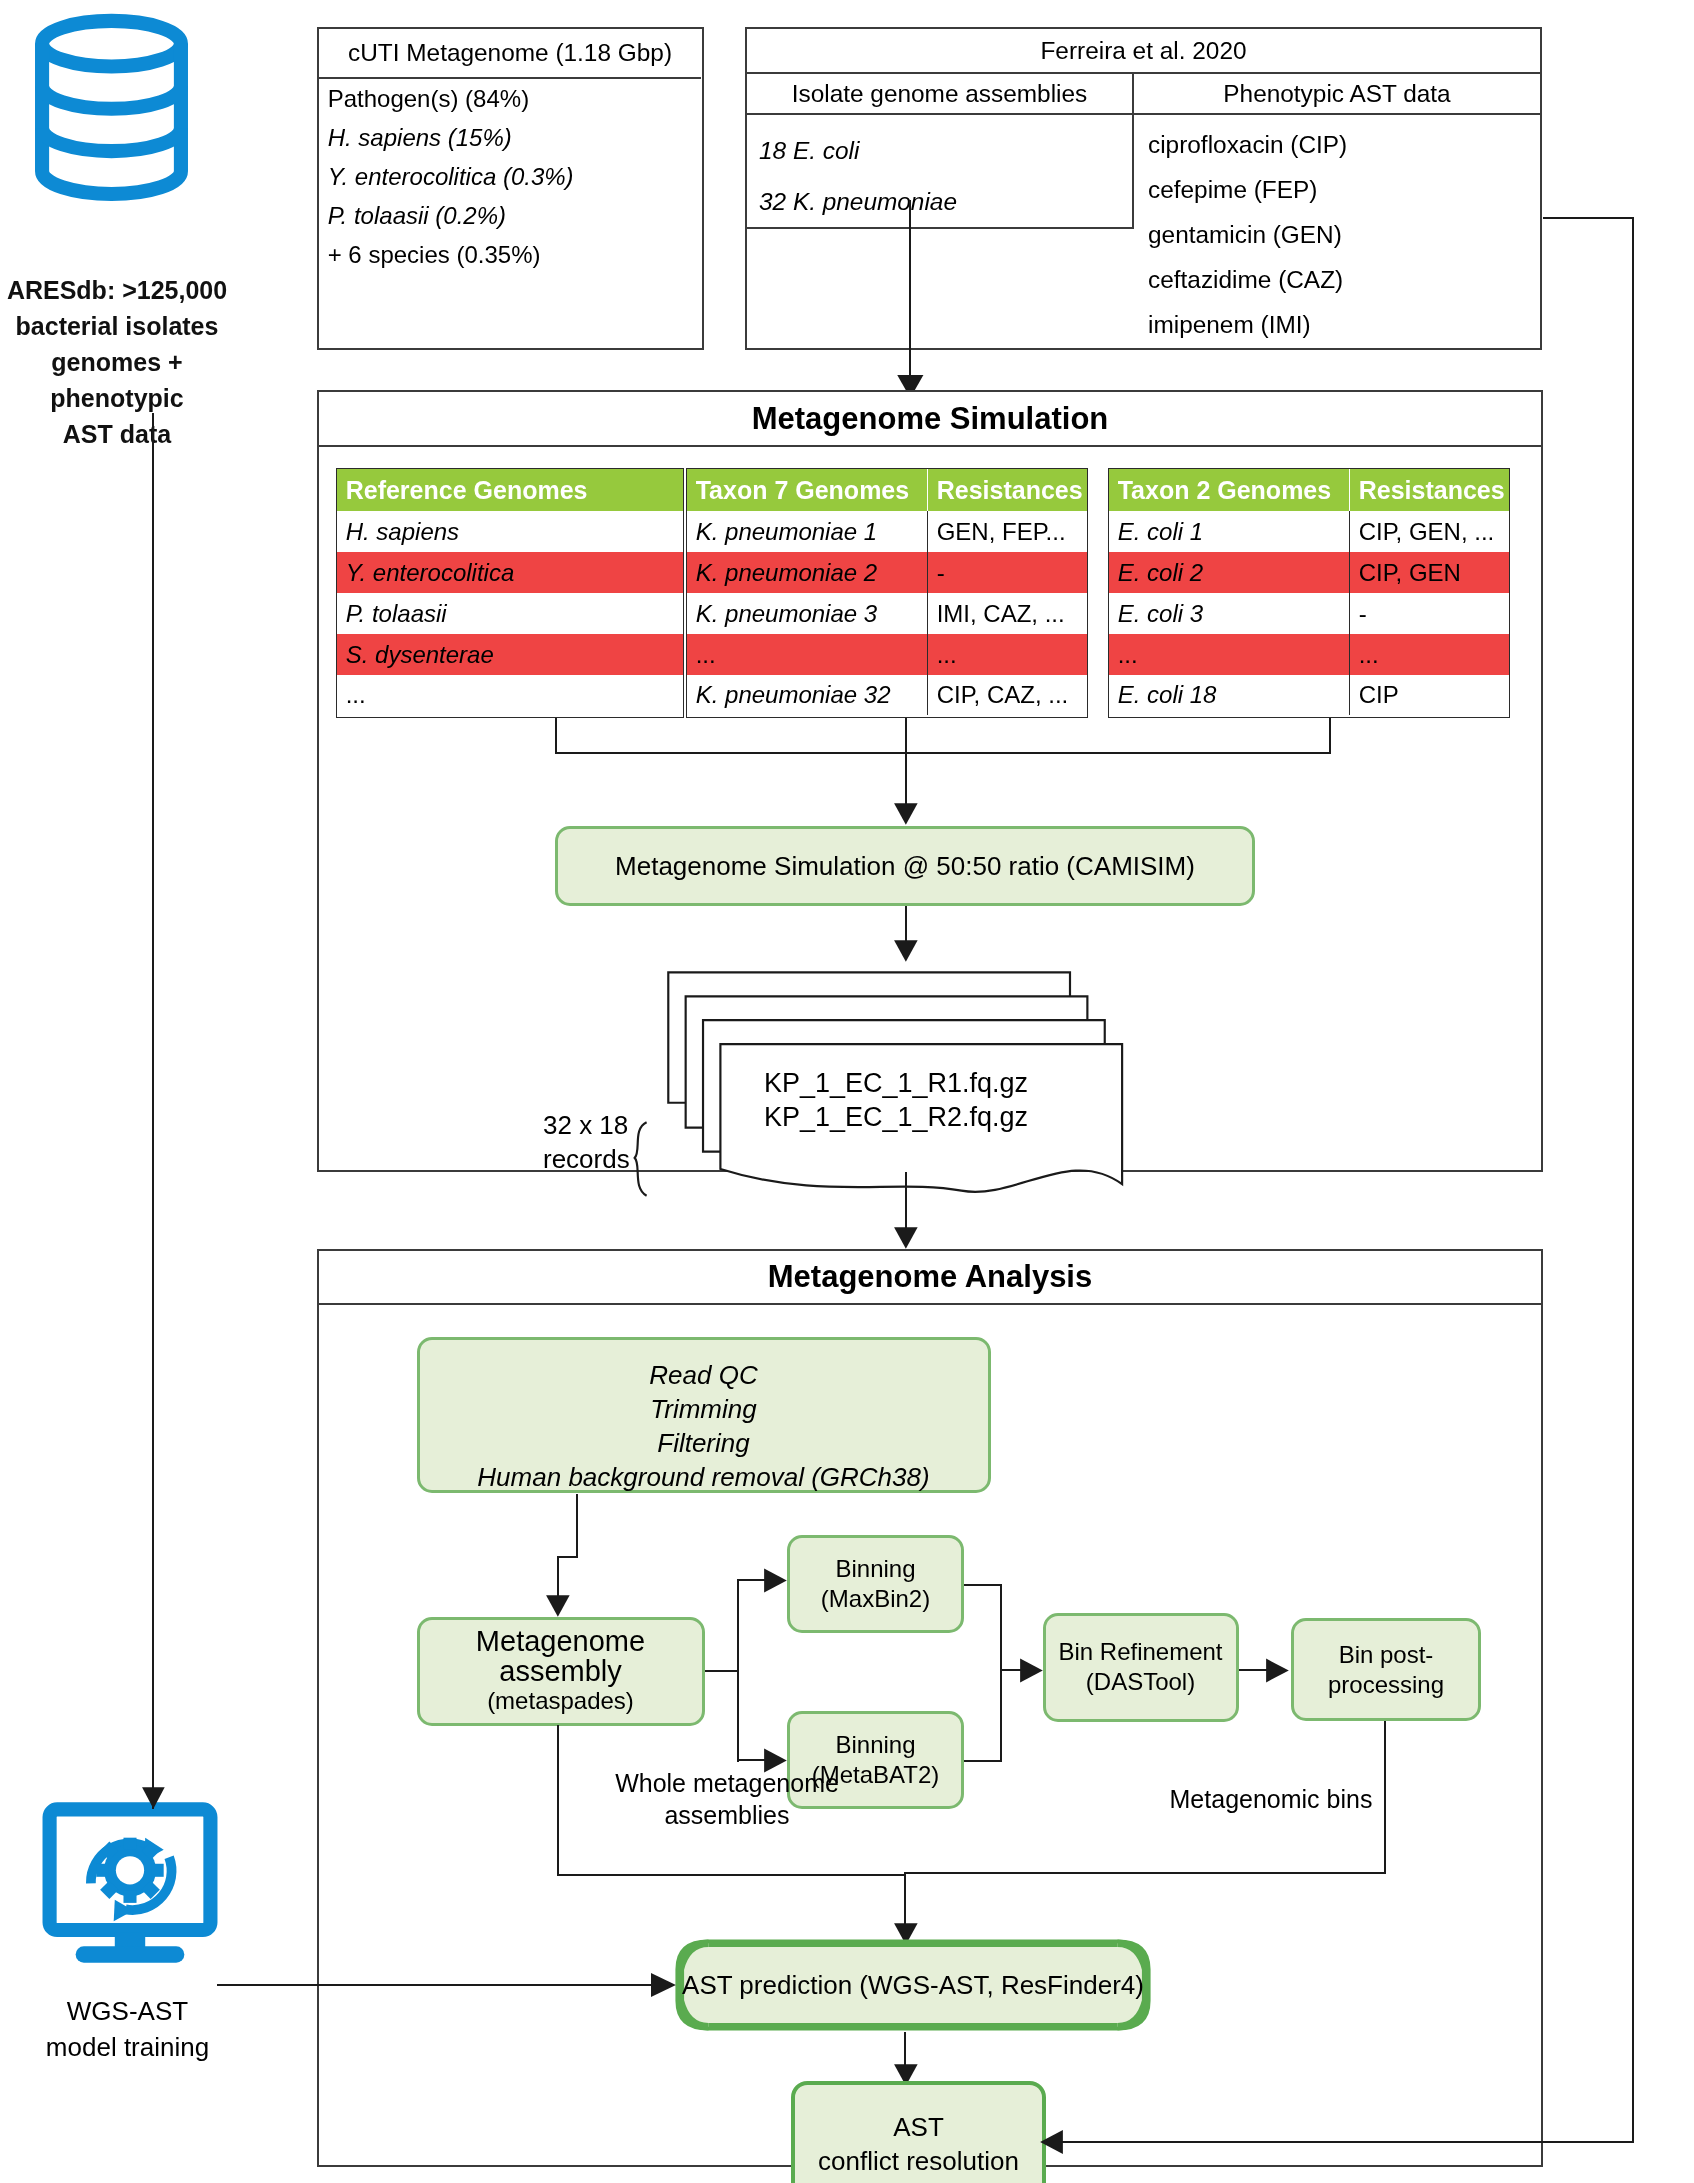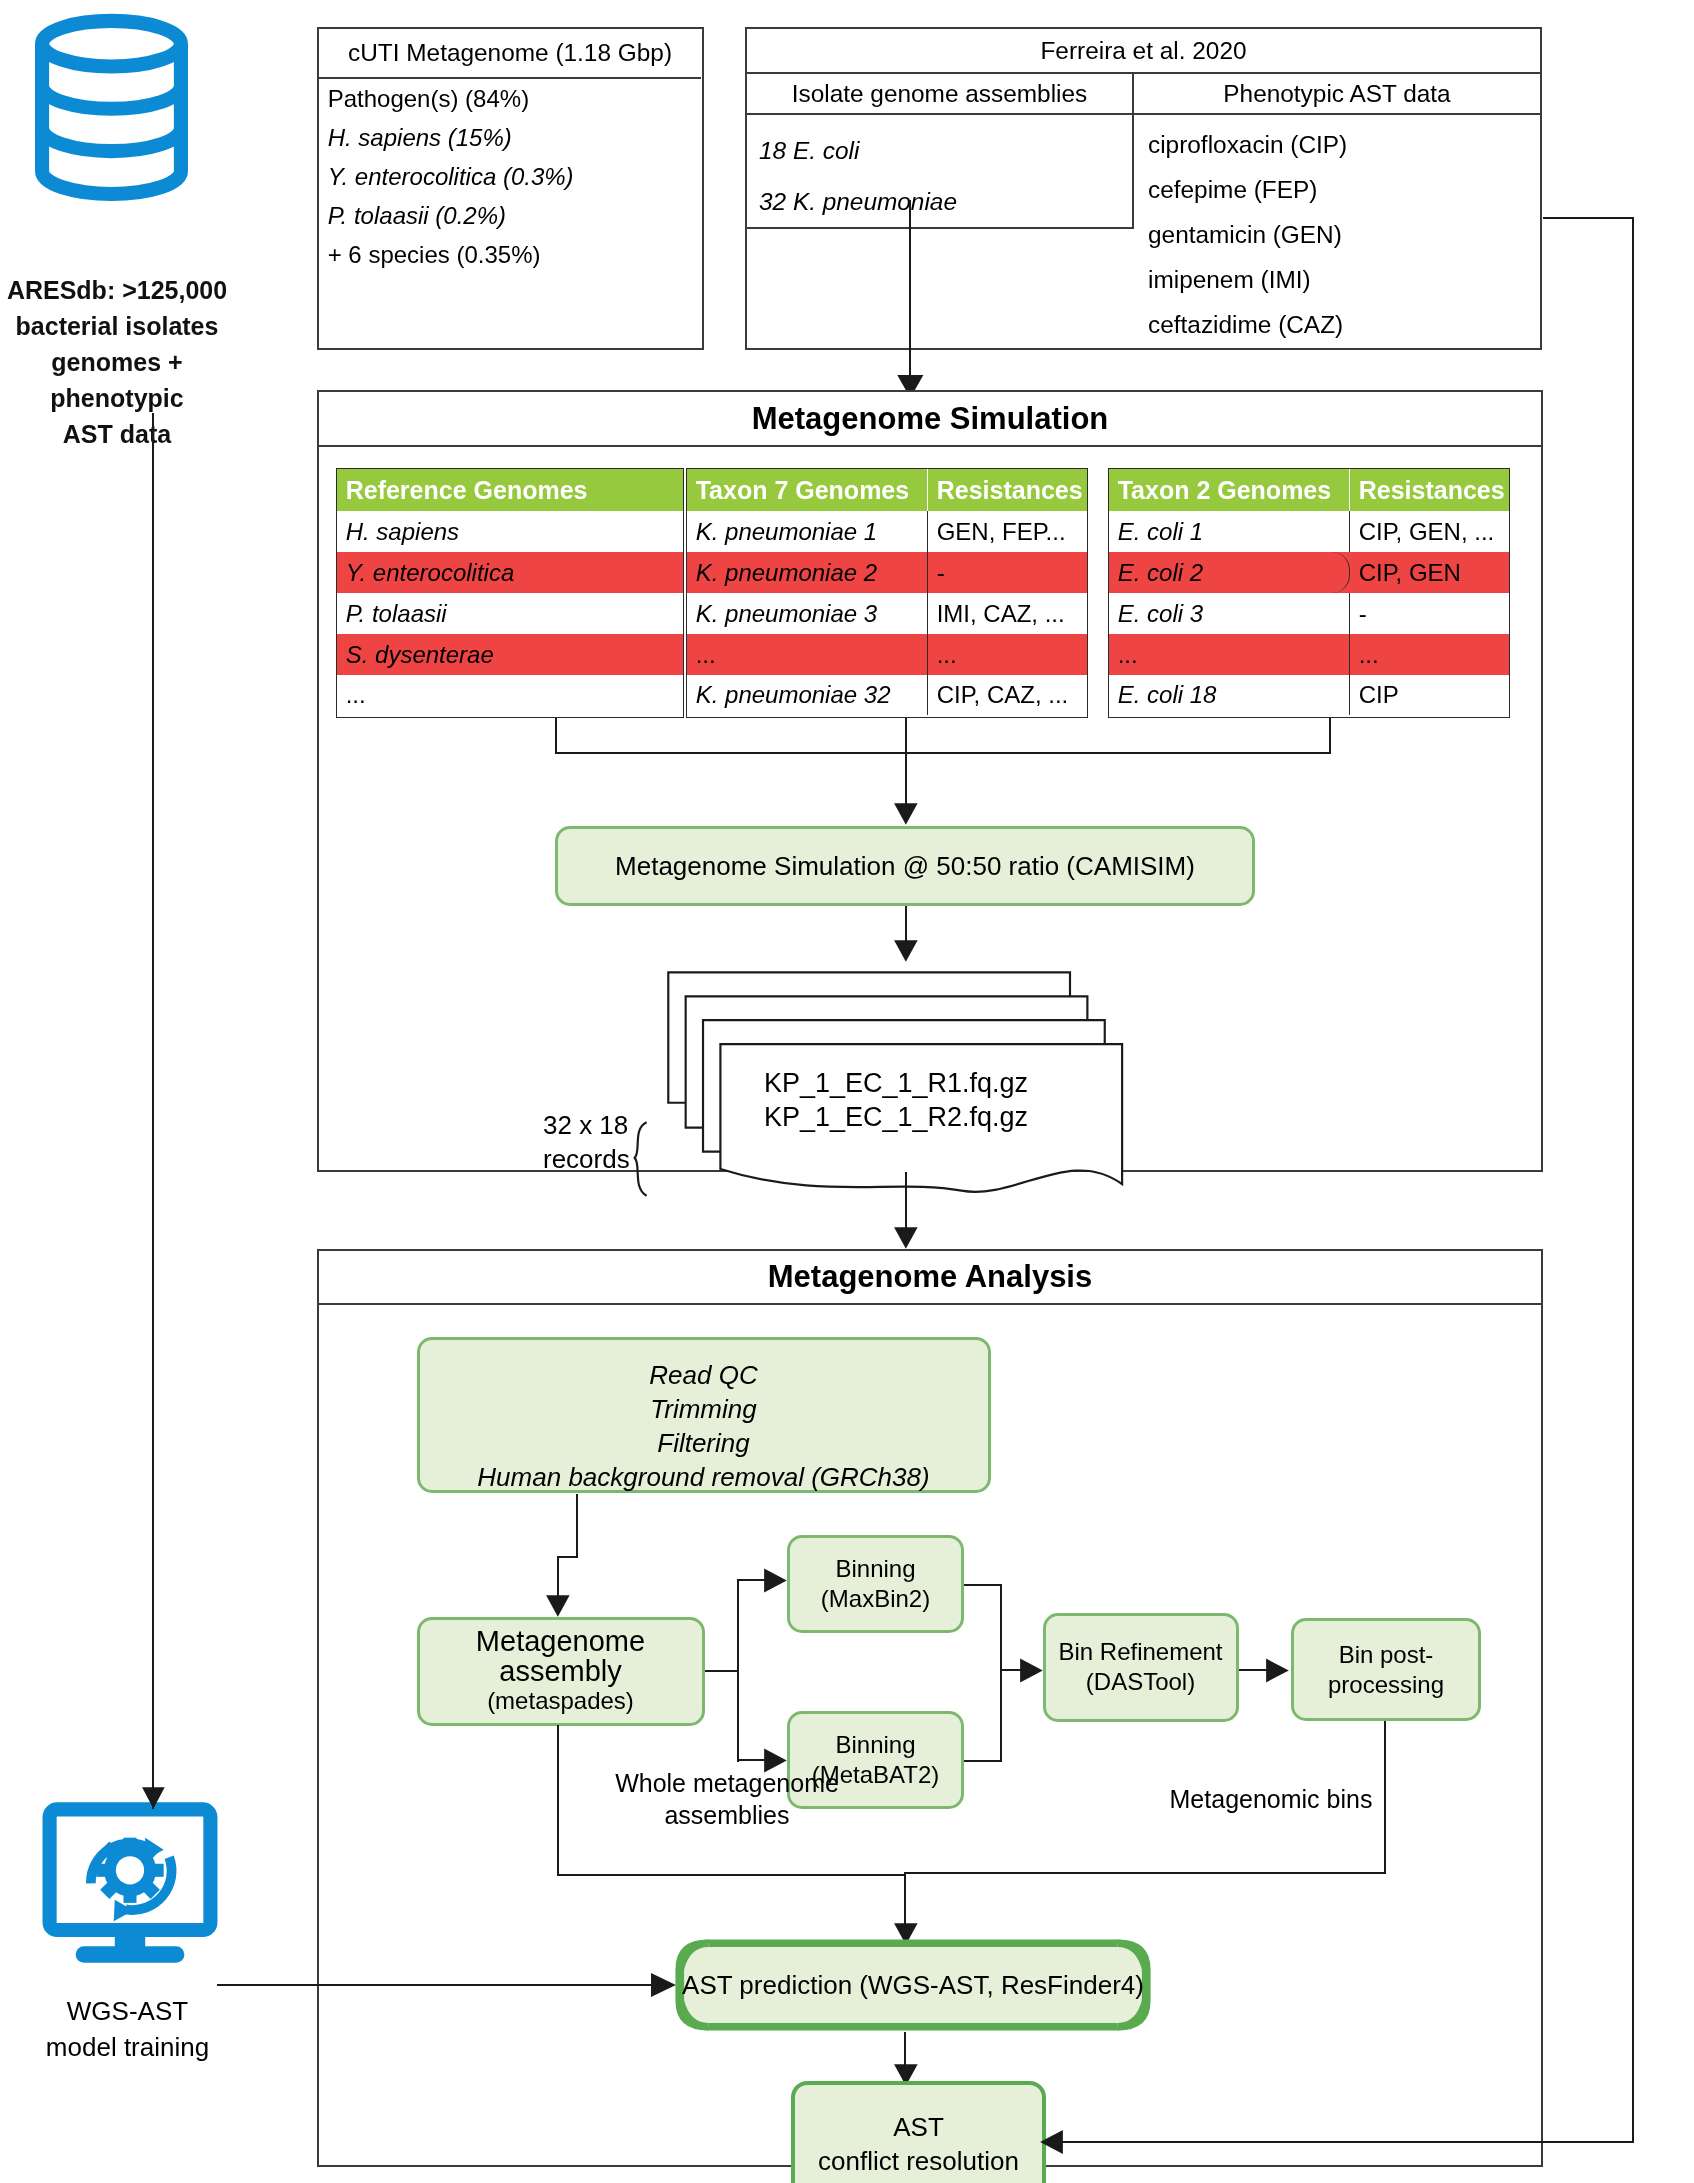--- a/index.html
+++ b/index.html
@@ -72,22 +72,22 @@
 
     <div class="abs" style="left:0;top:86px;width:387px;height:114px;border-right:2.2px solid #3b3b3b;border-bottom:2.2px solid #3b3b3b;padding:9.8px 0 0 12px;">
       <div class="ital" style="font-size:24.4px;line-height:51px;">18 E. coli</div>
       <div class="ital" style="font-size:24.4px;line-height:51px;">32 K. pneumoniae</div>
     </div>
 
     <div class="abs" style="left:387px;top:86px;width:406px;height:233px;padding:6.5px 0 0 14px;">
       <div style="font-size:24.4px;line-height:45px;">ciprofloxacin (CIP)</div>
       <div style="font-size:24.4px;line-height:45px;">cefepime (FEP)</div>
       <div style="font-size:24.4px;line-height:45px;">gentamicin (GEN)</div>
+      <div style="font-size:24.4px;line-height:45px;">ceftazidime (CAZ)</div>
       <div style="font-size:24.4px;line-height:45px;">imipenem (IMI)</div>
-      <div style="font-size:24.4px;line-height:45px;">ceftazidime (CAZ)</div>
     </div>
   </div>
 
   <div class="ln vln" style="left:909px;top:200px;height:185px;"></div>
   <svg class="abs" style="left:896px;top:375px;" width="33" height="24" viewBox="0 0 60 44">
       <polygon points="2,0 50,0 26,42" fill="#1a1a1a"></polygon>
     </svg>
 
   <div class="abs box" style="left:317px;top:390px;width:1226px;height:782px;">
     <div class="abs ttl ctr" style="left:0;top:0;width:1222px;height:55px;font-size:31px;border-bottom:2.2px solid #3b3b3b;">Metagenome Simulation</div>
@@ -135,21 +135,21 @@
     <div class="abs" style="left:0;top:0;width:400px;height:42px;display:flex;">
       <div class="cell tblhdr" style="width:241px;font-size:25px;border-right:1.6px solid #fff;">Taxon 2 Genomes</div>
       <div class="cell tblhdr" style="width:159px;font-size:25px;">Resistances</div>
     </div>
     <div class="abs" style="left:0;top:42px;width:400px;">
       <div style="display:flex;height:41px;" class="rowA">
         <div class="cell ital" style="width:241px;border-right:1.6px solid #2b2b2b;">E. coli 1</div>
         <div class="cell" style="width:159px;">CIP, GEN, ...</div>
       </div>
       <div style="display:flex;height:41px;" class="rowB">
-        <div class="cell ital" style="width:241px;border-right:1.6px solid #2b2b2b;border-radius:18px;">E. coli 2</div>
+        <div class="cell ital" style="width:241px;border-right:1.6px solid #2b2b2b;">E. coli 2</div>
         <div class="cell" style="width:159px;">CIP, GEN</div>
       </div>
       <div style="display:flex;height:41px;" class="rowA">
         <div class="cell ital" style="width:241px;border-right:1.6px solid #2b2b2b;">E. coli 3</div>
         <div class="cell" style="width:159px;">-</div>
       </div>
       <div style="display:flex;height:41px;" class="rowB">
         <div class="cell" style="width:241px;border-right:1.6px solid #2b2b2b;">...</div>
         <div class="cell" style="width:159px;">...</div>
       </div>

